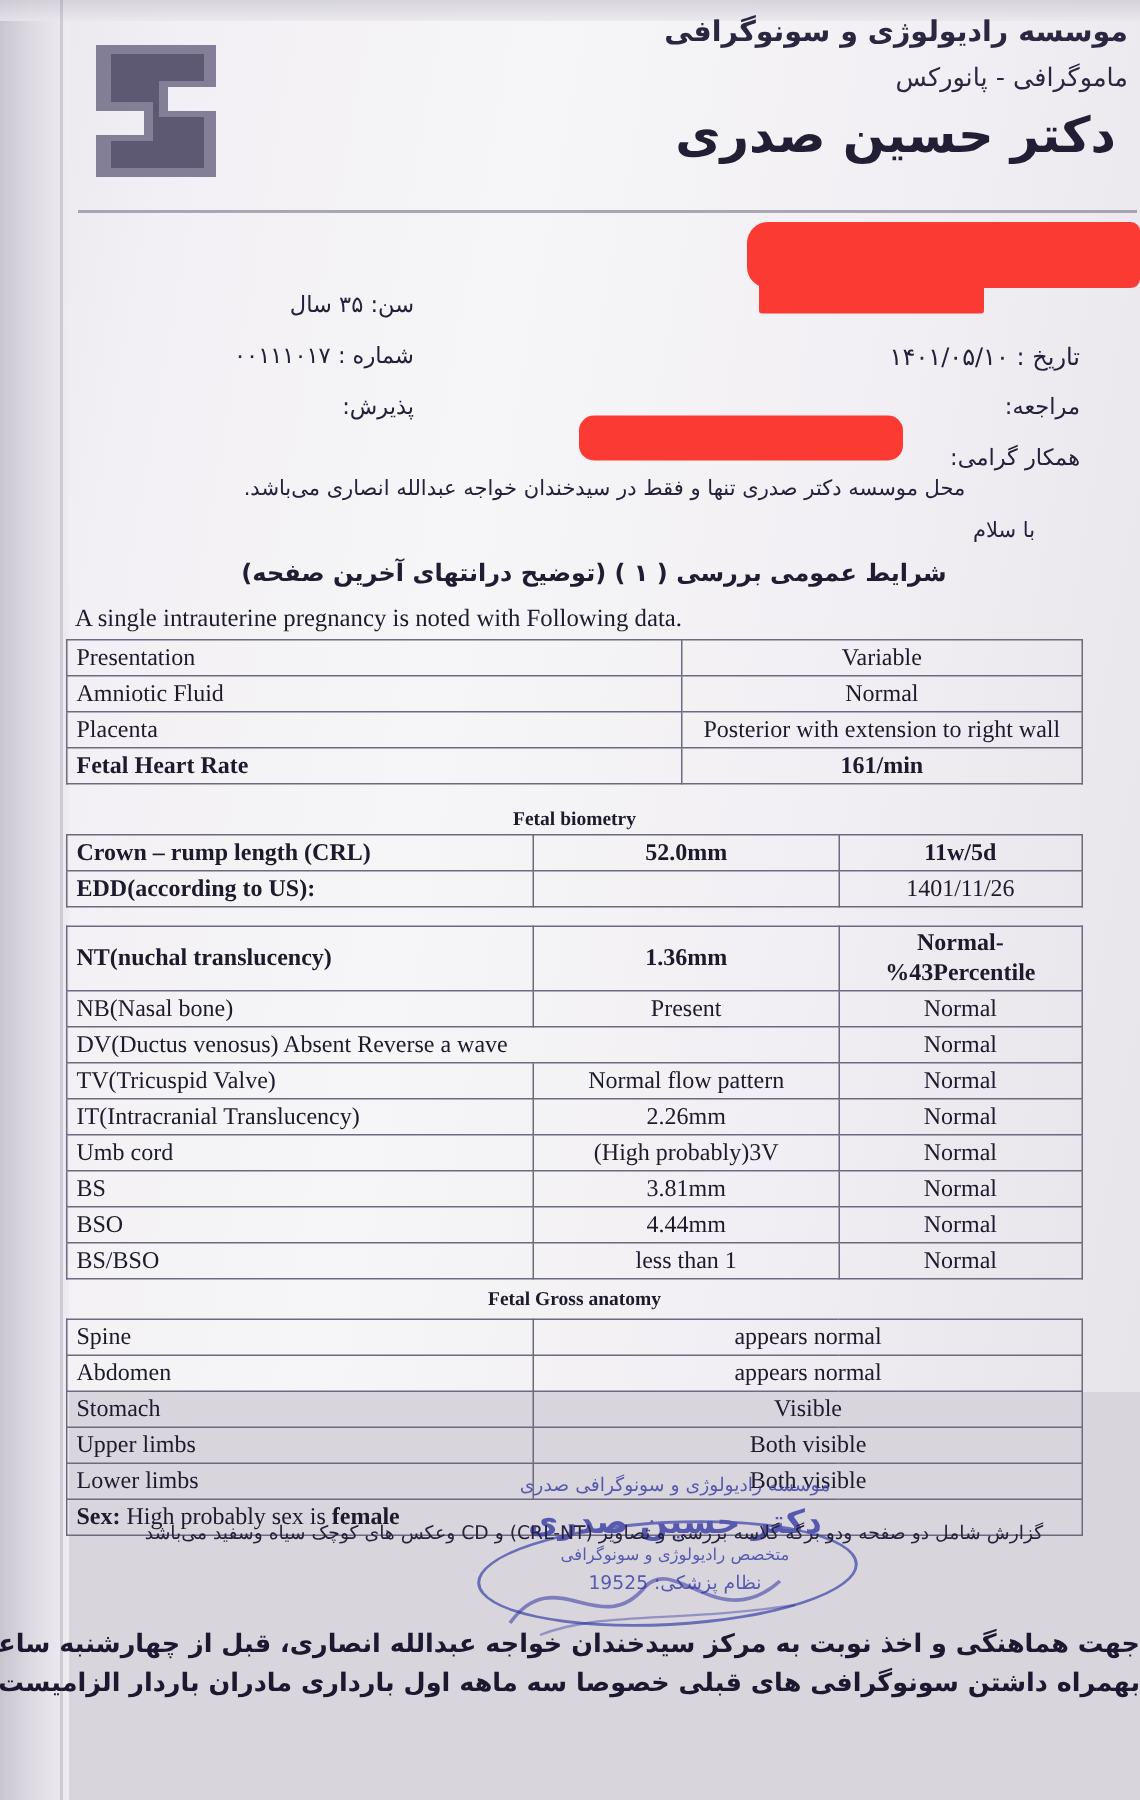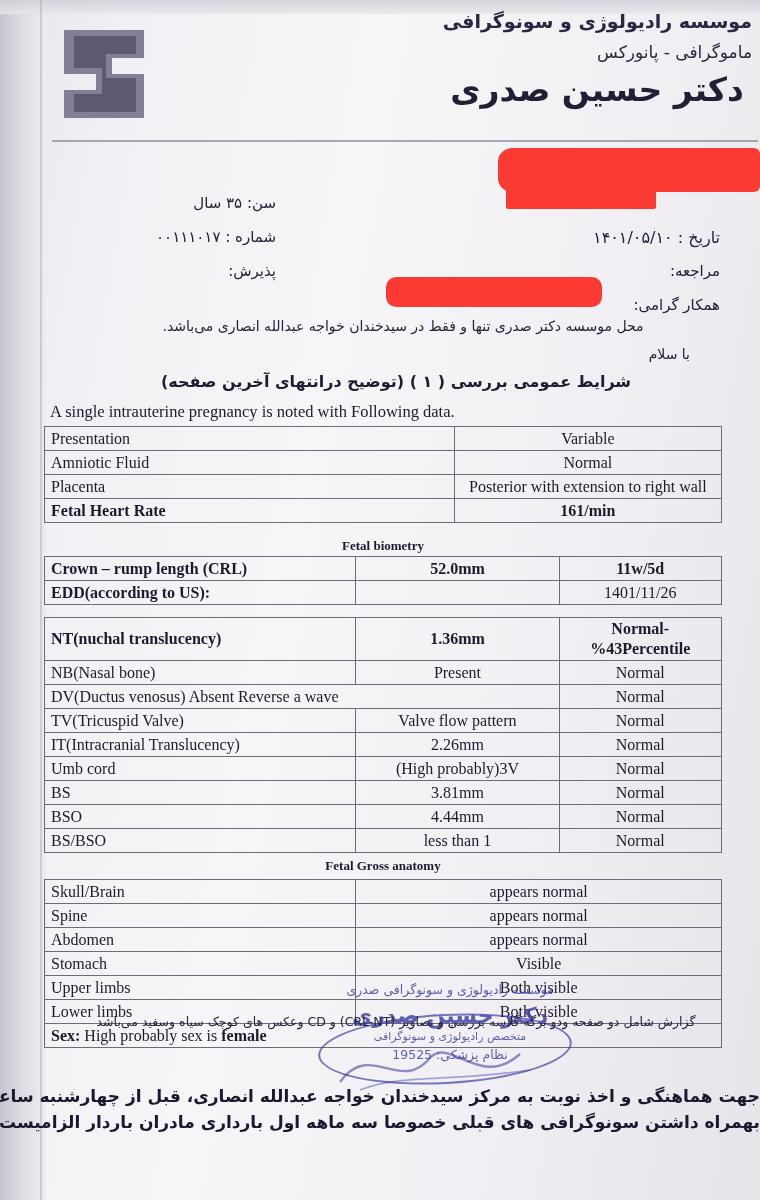--- a/index.html
+++ b/index.html
@@ -5,21 +5,21 @@
   html,body{margin:0;padding:0;}
   body{
     width:760px;height:1200px;
     background:#d8d5dd;
     font-family:"Liberation Serif", serif;
     overflow:hidden;
     position:relative;
   }
   .page{
     position:absolute;
-    left:0;top:0;width:760px;height:1200px;
+    left:0;top:0;width:760px;height:928px;
     background:linear-gradient(100deg,#e9e6ec 0%,#f2f0f4 14%,#f6f5f7 40%,#f1eff3 70%,#e7e4ea 100%);
   }
   
   .paper-edge-left{
     position:absolute;left:0;top:0;width:46px;height:1200px;
     background:linear-gradient(90deg,#c9c5cf 0%,#dedae2 45%,#eeecf1 100%);
   }
   .paper-edge-top{
     position:absolute;left:0;top:0;width:760px;height:14px;
     background:linear-gradient(180deg,#cfccd6 0%,#e9e7ec 100%);
@@ -283,21 +283,21 @@
           <td class="k">NB(Nasal bone)</td>
           <td class="v">Present</td>
           <td class="n">Normal</td>
         </tr>
         <tr>
           <td class="k" colspan="2">DV(Ductus venosus) Absent Reverse a wave</td>
           <td class="n">Normal</td>
         </tr>
         <tr>
           <td class="k">TV(Tricuspid Valve)</td>
-          <td class="v">Valve flow pattern</td>
+          <td class="v">Normal flow pattern</td>
           <td class="n">Normal</td>
         </tr>
         <tr>
           <td class="k">IT(Intracranial Translucency)</td>
           <td class="v">2.26mm</td>
           <td class="n">Normal</td>
         </tr>
         <tr>
           <td class="k">Umb cord</td>
           <td class="v">(High  probably)3V</td>
@@ -313,24 +313,20 @@
           <td class="v">4.44mm</td>
           <td class="n">Normal</td>
         </tr>
         <tr>
           <td class="k">BS/BSO</td>
           <td class="v">less than 1</td>
           <td class="n">Normal</td>
         </tr>
         <tr>
           <td colspan="3" class="sec-title" style="border-left:1px solid #6d6a7e;border-right:1px solid #6d6a7e;">Fetal Gross anatomy</td>
-        </tr>
-        <tr>
-          <td class="k">Skull/Brain</td>
-          <td class="v" colspan="2">appears normal</td>
         </tr>
         <tr>
           <td class="k">Spine</td>
           <td class="v" colspan="2">appears normal</td>
         </tr>
         <tr>
           <td class="k">Abdomen</td>
           <td class="v" colspan="2">appears normal</td>
         </tr>
         <tr>

